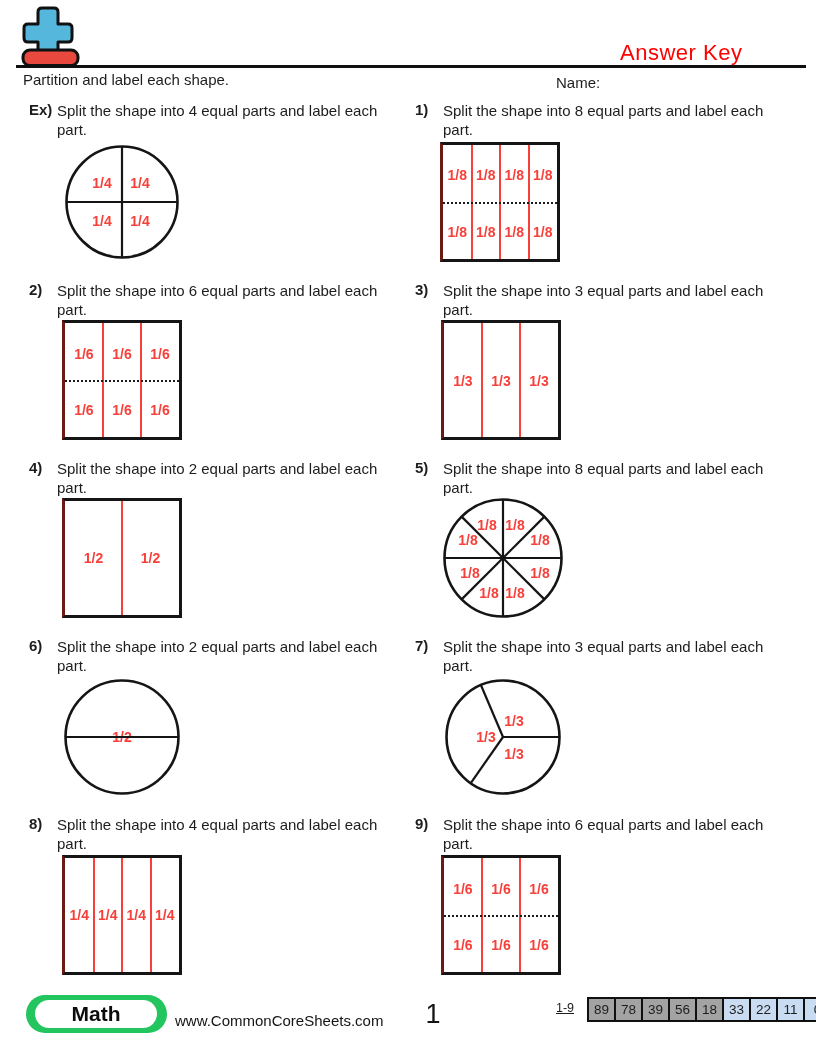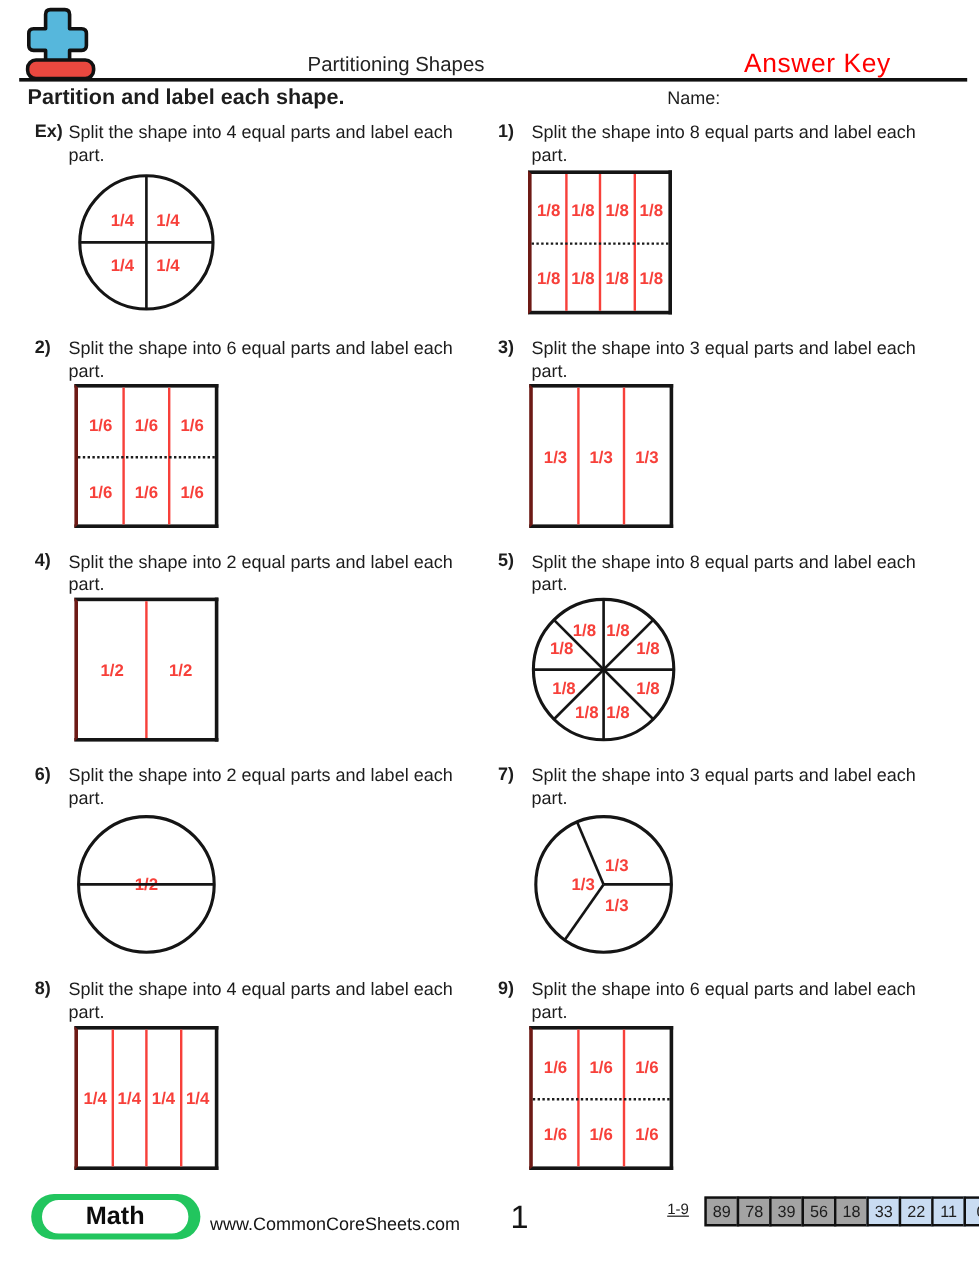--- a/index.html
+++ b/index.html
@@ -7,21 +7,21 @@
         font-family:"Liberation Sans", sans-serif;color:#1d1d1d;overflow:hidden;}
   .abs{position:absolute;}
 
   
   .title{position:absolute;left:180px;top:44px;width:300px;text-align:center;
          font-size:17px;color:#242424;}
   .name-label{position:absolute;left:556px;top:46px;font-size:15px;margin-top:28px;}
   .answer-key{position:absolute;left:620px;top:40px;font-size:22px;font-weight:normal;
               color:var(--answer-key-red,#ff0000);letter-spacing:.5px;}
   .rule{position:absolute;left:16px;top:65px;width:790px;height:3px;background:#101010;}
-  .instruction{position:absolute;left:23px;top:71px;font-size:18px;font-weight:bold;}
+  .instruction{position:absolute;left:23px;top:71px;font-size:15px;font-weight:normal;}
 
   
   .problem{position:absolute;width:374px;height:176px;}
   .pnum{position:absolute;left:1px;top:0;width:25px;font-size:15px;font-weight:bold;}
   .ptext{position:absolute;left:29px;top:0;font-size:15px;line-height:19px;}
 
   .shape{position:absolute;}
   .square{width:114px;height:114px;border:3px solid #151515;border-left-color:#6d1a15;background:#fff;}
   .vline{position:absolute;top:0;bottom:0;width:2px;margin-left:-1px;
          background:var(--accent-red,#f7403a);}
@@ -50,21 +50,20 @@
 </style>
 </head>
 <body>
 
 <div class="page">
 
   <svg class="abs" style="left:21px;top:5px" width="60" height="62" viewBox="0 0 60 62">
     <path d="M21 3 H33 Q37 3 37 7 V19 H47 Q51 19 51 23 V33 Q51 37 47 37 H37 V49 Q37 53 33 53 H21 Q17 53 17 49 V37 H7 Q3 37 3 33 V23 Q3 19 7 19 H17 V7 Q17 3 21 3 Z" fill="#56b7dc" stroke="#111" stroke-width="3" stroke-linejoin="round"></path>
     <rect x="2" y="45" width="55" height="15.5" rx="7" fill="#e9483f" stroke="#111" stroke-width="3"></rect>
   </svg>
-  <div class="title">Partitioning Shapes</div>
   <div class="name-label">Name:</div>
   <div class="answer-key">Answer Key</div>
   <div class="rule"></div>
   <div class="instruction">Partition and label each shape.</div>
 
   <div class="problem" style="left:28px;top:101px">
     <div class="pnum">Ex)</div>
     <div class="ptext">
       <div>Split the shape into 4 equal parts and label each</div>
       <div>part.</div>

